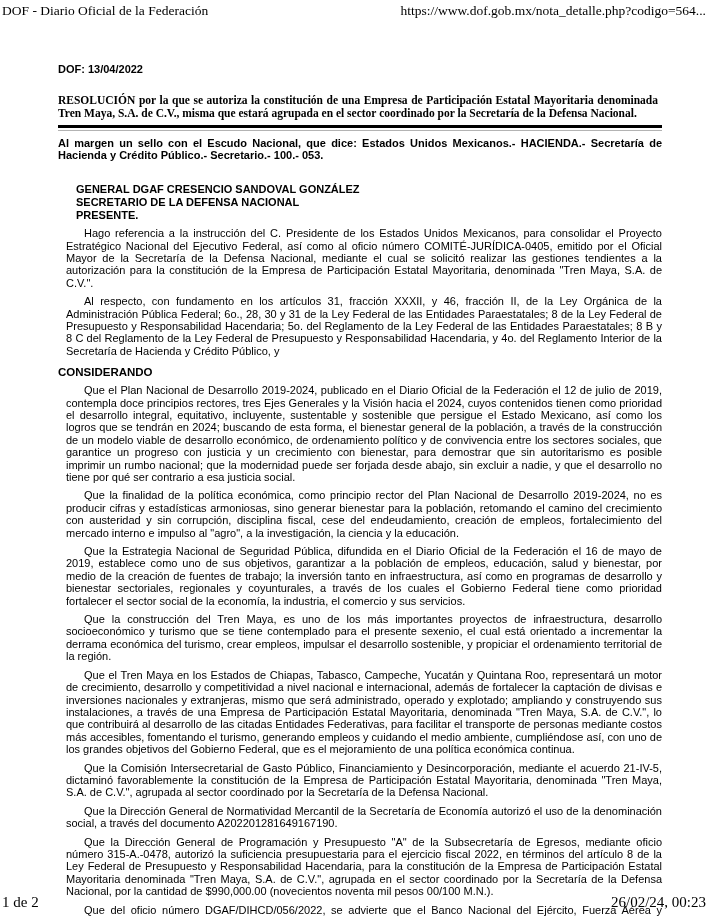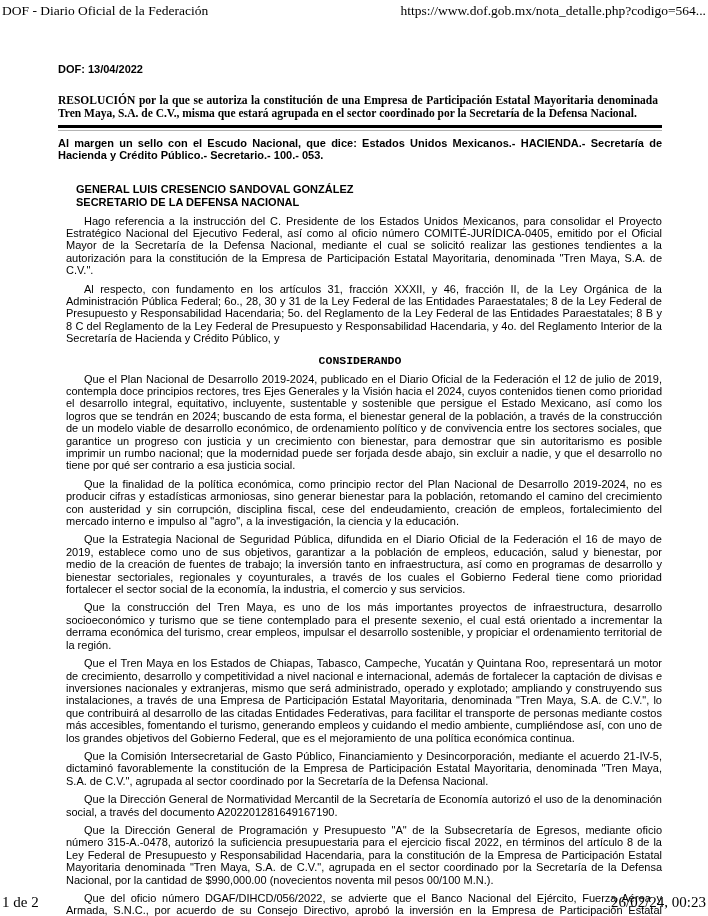--- a/index.html
+++ b/index.html
@@ -84,24 +84,23 @@
   }
   .addressee p { margin: 0; }
   .para {
     font-size: 11px;
     line-height: 12.4px;
     text-align: justify;
     text-indent: 18px;
     margin: 6px 0 0 8px;
   }
   .considerando {
-    font-family: Liberation Mono, monospace;
+    font-family: Liberation Sans, sans-serif;
     font-weight: bold;
     font-size: 11.5px;
-    text-align: center;
     margin: 9px 0 3px 0;
   }
 </style>
 </head>
 <body>
 
 <header class="print-header">
   <span>DOF - Diario Oficial de la Federación</span>
   <span>https://www.dof.gob.mx/nota_detalle.php?codigo=564...</span>
 </header>
@@ -113,22 +112,23 @@
   <h1 class="res-title">RESOLUCIÓN por la que se autoriza la constitución de una Empresa de Participación Estatal Mayoritaria denominada Tren Maya, S.A. de C.V., misma que estará agrupada en el sector coordinado por la Secretaría de la Defensa Nacional.</h1>
 
   <div class="title-rule">
     <div class="rule-dark"></div>
     <div class="rule-light"></div>
   </div>
 
   <p class="margin-note">Al margen un sello con el Escudo Nacional, que dice: Estados Unidos Mexicanos.- HACIENDA.- Secretaría de Hacienda y Crédito Público.- Secretario.- 100.- 053.</p>
 
   <div class="addressee">
-    <p>GENERAL LUIS CRESENCIO SANDOVAL GONZÁLEZ</p>
+    <p>GENERAL DGAF CRESENCIO SANDOVAL GONZÁLEZ</p>
     <p>SECRETARIO DE LA DEFENSA NACIONAL</p>
+    <p>PRESENTE.</p>
   </div>
 
   <p class="para">Hago referencia a la instrucción del C. Presidente de los Estados Unidos Mexicanos, para consolidar el Proyecto Estratégico Nacional del Ejecutivo Federal, así como al oficio número COMITÉ-JURÍDICA-0405, emitido por el Oficial Mayor de la Secretaría de la Defensa Nacional, mediante el cual se solicitó realizar las gestiones tendientes a la autorización para la constitución de la Empresa de Participación Estatal Mayoritaria, denominada "Tren Maya, S.A. de C.V.".</p>
   <p class="para">Al respecto, con fundamento en los artículos 31, fracción XXXII, y 46, fracción II, de la Ley Orgánica de la Administración Pública Federal; 6o., 28, 30 y 31 de la Ley Federal de las Entidades Paraestatales; 8 de la Ley Federal de Presupuesto y Responsabilidad Hacendaria; 5o. del Reglamento de la Ley Federal de las Entidades Paraestatales; 8 B y 8 C del Reglamento de la Ley Federal de Presupuesto y Responsabilidad Hacendaria, y 4o. del Reglamento Interior de la Secretaría de Hacienda y Crédito Público, y</p>
 
   <h2 class="considerando">CONSIDERANDO</h2>
 
   <p class="para">Que el Plan Nacional de Desarrollo 2019-2024, publicado en el Diario Oficial de la Federación el 12 de julio de 2019, contempla doce principios rectores, tres Ejes Generales y la Visión hacia el 2024, cuyos contenidos tienen como prioridad el desarrollo integral, equitativo, incluyente, sustentable y sostenible que persigue el Estado Mexicano, así como los logros que se tendrán en 2024; buscando de esta forma, el bienestar general de la población, a través de la construcción de un modelo viable de desarrollo económico, de ordenamiento político y de convivencia entre los sectores sociales, que garantice un progreso con justicia y un crecimiento con bienestar, para demostrar que sin autoritarismo es posible imprimir un rumbo nacional; que la modernidad puede ser forjada desde abajo, sin excluir a nadie, y que el desarrollo no tiene por qué ser contrario a esa justicia social.</p>
   <p class="para">Que la finalidad de la política económica, como principio rector del Plan Nacional de Desarrollo 2019-2024, no es producir cifras y estadísticas armoniosas, sino generar bienestar para la población, retomando el camino del crecimiento con austeridad y sin corrupción, disciplina fiscal, cese del endeudamiento, creación de empleos, fortalecimiento del mercado interno e impulso al "agro", a la investigación, la ciencia y la educación.</p>
   <p class="para">Que la Estrategia Nacional de Seguridad Pública, difundida en el Diario Oficial de la Federación el 16 de mayo de 2019, establece como uno de sus objetivos, garantizar a la población de empleos, educación, salud y bienestar, por medio de la creación de fuentes de trabajo; la inversión tanto en infraestructura, así como en programas de desarrollo y bienestar sectoriales, regionales y coyunturales, a través de los cuales el Gobierno Federal tiene como prioridad fortalecer el sector social de la economía, la industria, el comercio y sus servicios.</p>

